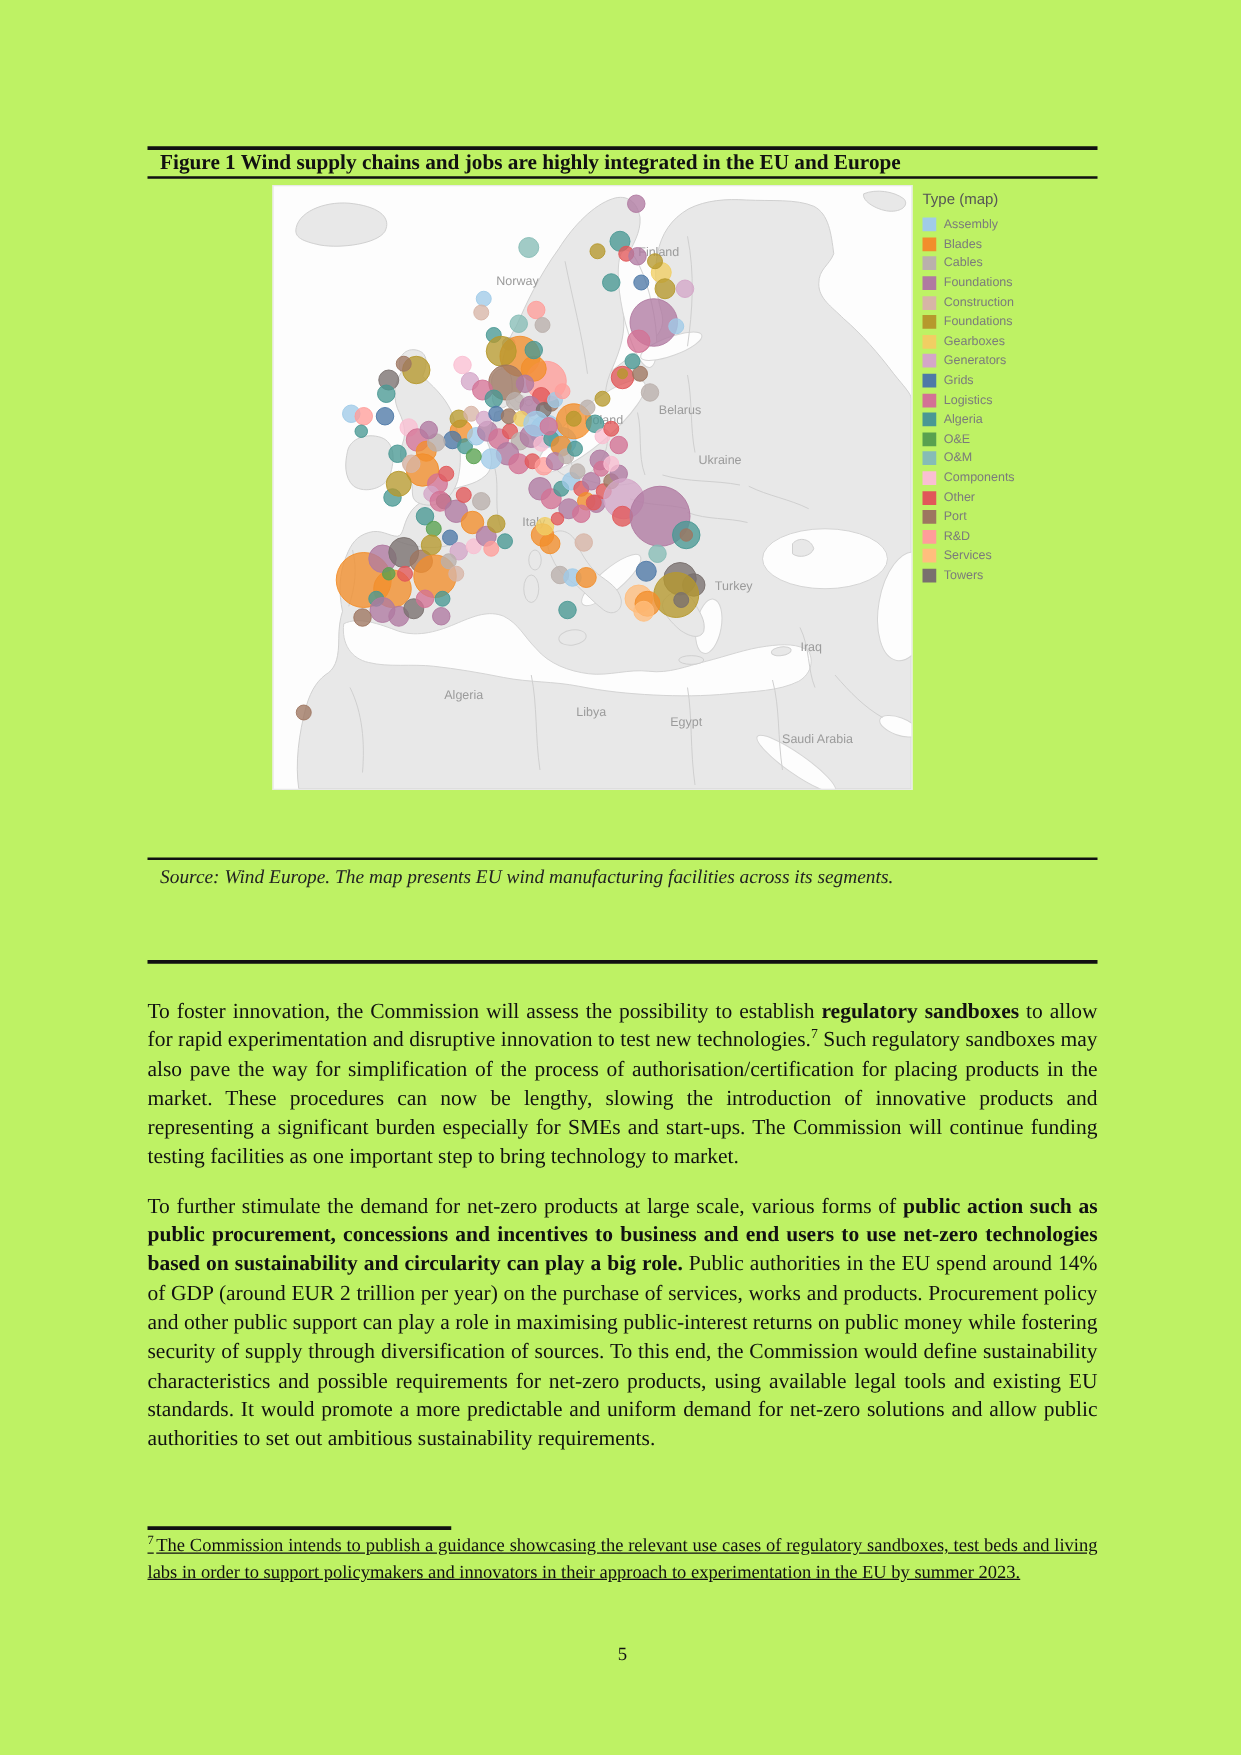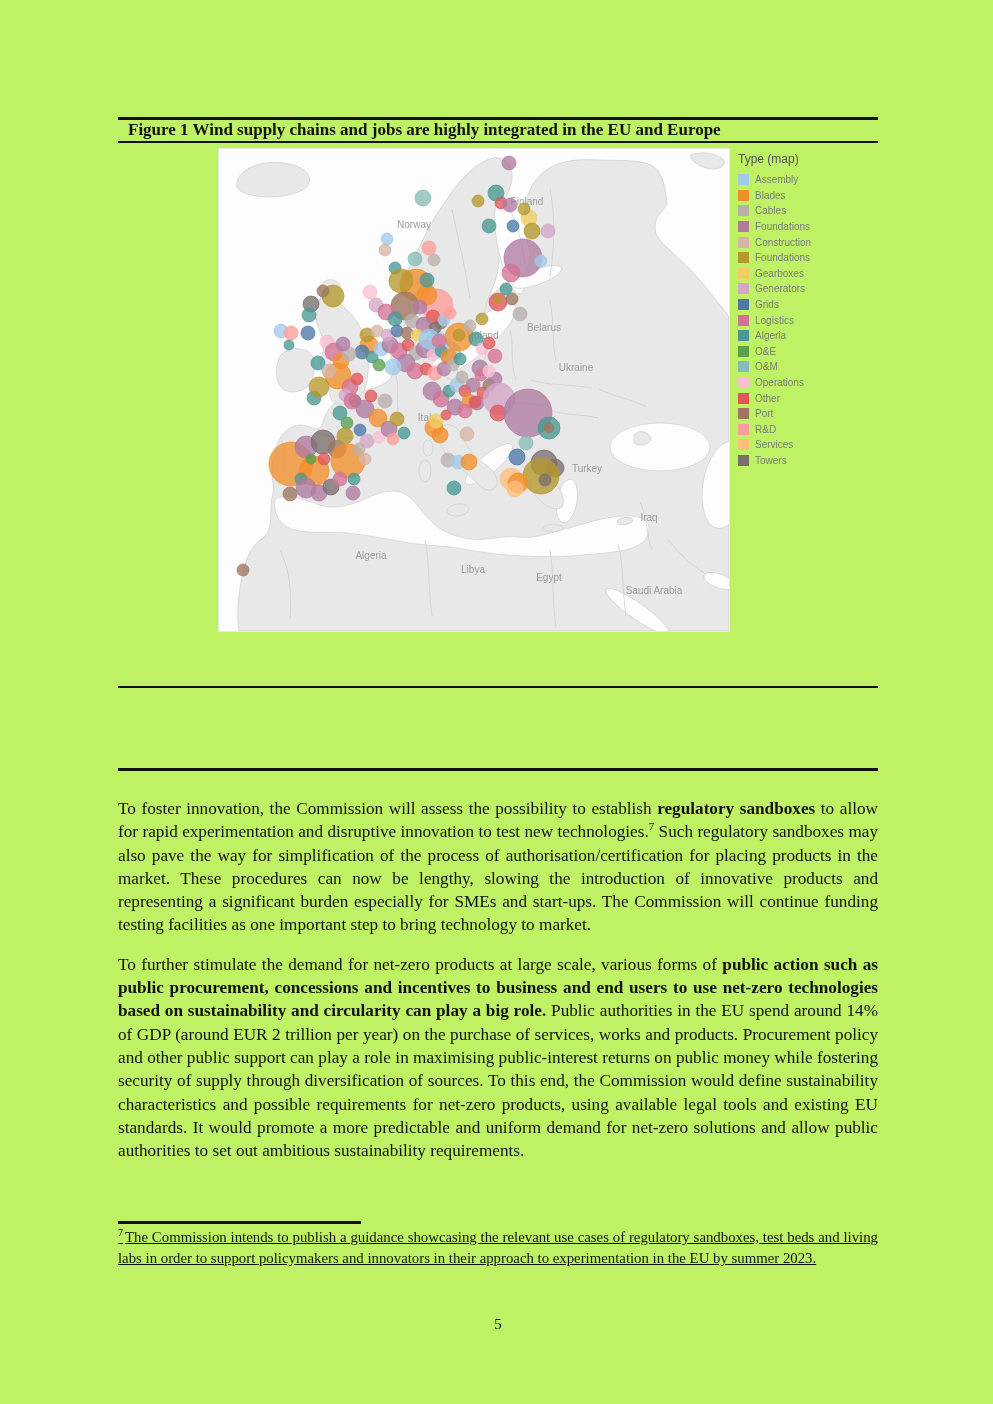--- a/index.html
+++ b/index.html
@@ -372,21 +372,21 @@
           <div class="legend-row">
             <span class="swatch" style="background: rgb(89, 161, 79);"></span>
             <span class="legend-label">O&amp;E</span>
           </div>
           <div class="legend-row">
             <span class="swatch" style="background: rgb(134, 188, 182);"></span>
             <span class="legend-label">O&amp;M</span>
           </div>
           <div class="legend-row">
             <span class="swatch" style="background: rgb(250, 191, 210);"></span>
-            <span class="legend-label">Operations</span>
+            <span class="legend-label">Components</span>
           </div>
           <div class="legend-row">
             <span class="swatch" style="background: rgb(225, 87, 89);"></span>
             <span class="legend-label">Other</span>
           </div>
           <div class="legend-row">
             <span class="swatch" style="background: rgb(157, 118, 96);"></span>
             <span class="legend-label">Port</span>
           </div>
           <div class="legend-row">
@@ -400,20 +400,21 @@
           <div class="legend-row">
             <span class="swatch" style="background: rgb(121, 112, 110);"></span>
             <span class="legend-label">Towers</span>
           </div>
         </div>
     </div>
   </div>
 
   <div class="rule" id="rule-source-top"></div>
   <div class="source">
+    <div>Source: Wind Europe. The map presents EU wind manufacturing facilities across its segments.</div>
   </div>
 
   <div class="rule" id="rule-body-top"></div>
   <div id="paragraphs">
       <p class="body-para"><span>To foster innovation, the Commission will assess the possibility to establish </span><span style="font-weight: bold;">regulatory sandboxes</span><span> to allow for rapid experimentation and disruptive innovation to test new technologies.</span><sup>7</sup><span> Such regulatory sandboxes may also pave the way for simplification of the process of authorisation/certification for placing products in the market. These procedures can now be lengthy, slowing the introduction of innovative products and representing a significant burden especially for SMEs and start-ups. The Commission will continue funding testing facilities as one important step to bring technology to market.</span></p>
       <p class="body-para"><span>To further stimulate the demand for net-zero products at large scale, various forms of </span><span style="font-weight: bold;">public action such as public procurement, concessions and incentives to business and end users to use net-zero technologies based on sustainability and circularity can play a big role.</span><span> Public authorities in the EU spend around 14% of GDP (around EUR 2 trillion per year) on the purchase of services, works and products. Procurement policy and other public support can play a role in maximising public-interest returns on public money while fostering security of supply through diversification of sources. To this end, the Commission would define sustainability characteristics and possible requirements for net-zero products, using available legal tools and existing EU standards. It would promote a more predictable and uniform demand for net-zero solutions and allow public authorities to set out ambitious sustainability requirements.</span></p>
     </div>
 
   <div class="rule" id="rule-footnote"></div>
   <p class="footnote"><sup>7</sup><span>The Commission intends to publish a guidance showcasing the relevant use cases of regulatory sandboxes, test beds and living labs in order to support policymakers and innovators in their approach to experimentation in the EU by summer 2023.</span></p>

